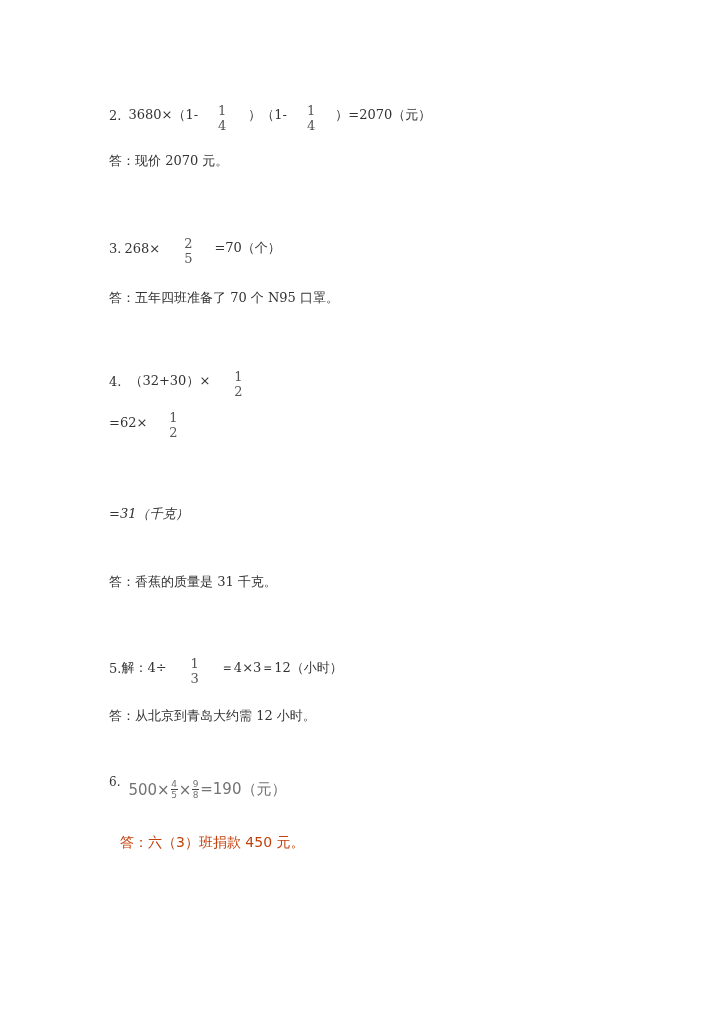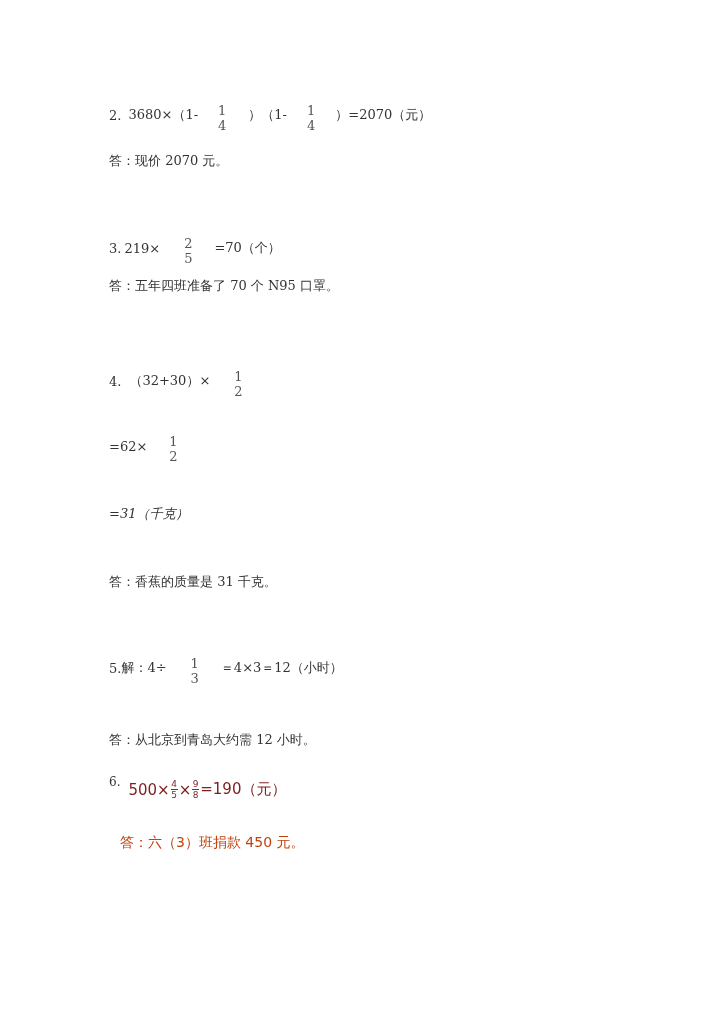--- a/index.html
+++ b/index.html
@@ -2,21 +2,21 @@
 <html><head>
   <meta charset="utf-8">
   <style>
     html, body { margin: 0; padding: 0; background: #ffffff; }
     body { width: 720px; height: 1018px; position: relative; overflow: hidden;
            font-family: "DejaVu Serif", "Liberation Serif", serif; color: #333; }
     .line { position: absolute; left: 109px; font-size: 13px; white-space: nowrap; display: flex; align-items: center; }
     .frac { display: inline-flex; flex-direction: column; align-items: center; font-size: 13px; line-height: 15px; color: #555; }
     .gap { display: inline-block; }
     .sans { font-family: "DejaVu Sans", "Liberation Sans", sans-serif; }
-    .img-eq { font-family: "DejaVu Sans", "Liberation Sans", sans-serif; font-size: 15px; color: #7f1d1d; display:flex; align-items:center; }
+    .img-eq { font-family: "DejaVu Sans", "Liberation Sans", sans-serif; font-size: 15px; color: #737373; display:flex; align-items:center; }
     .sfrac { display: inline-flex; flex-direction: column; align-items: center; font-size: 9px; line-height: 10px; margin: 0 1px; }
     .sfrac .bar { width: 7px; height: 1px; background: #444; }
   </style>
 </head>
 <body>
 
 <div class="line" style="top:97px;">
   <span>2.</span>
   <span style="margin-left:7px;">3680×（1-</span>
   <span class="gap" style="width:20px;"></span>
@@ -31,41 +31,41 @@
     <span>1</span>
     <span>4</span>
   </span>
   <span class="gap" style="width:20px;"></span>
   <span>）=2070（元）</span>
 </div>
 <div class="line" style="top:152px;">答：现价 2070 元。</div>
 
 <div class="line" style="top:230px;">
   <span>3.</span>
-  <span style="margin-left:3px;">219×</span>
+  <span style="margin-left:3px;">268×</span>
   <span class="gap" style="width:24px;"></span>
   <span class="frac" style="margin-top:6px;">
     <span>2</span>
     <span>5</span>
   </span>
   <span class="gap" style="width:22px;"></span>
   <span>=70（个）</span>
 </div>
-<div class="line" style="top:277px;">答：五年四班准备了 70 个 N95 口罩。</div>
+<div class="line" style="top:289px;">答：五年四班准备了 70 个 N95 口罩。</div>
 
 <div class="line" style="top:363px;">
   <span>4.</span>
   <span style="margin-left:8px;">（32+30）×</span>
   <span class="gap" style="width:24px;"></span>
   <span class="frac" style="margin-top:6px;">
     <span>1</span>
     <span>2</span>
   </span>
 </div>
-<div class="line" style="top:428px;align-items:center;">
+<div class="line" style="top:404px;align-items:center;">
   <span>=62×</span>
   <span class="gap" style="width:22px;"></span>
   <span class="frac" style="margin-top:6px;">
     <span>1</span>
     <span>2</span>
   </span>
 </div>
 <div class="line" style="top:505px;font-style:italic;">=31（千克）</div>
 <div class="line" style="top:573px;">答：香蕉的质量是 31 千克。</div>
 
@@ -73,21 +73,21 @@
   <span>5.</span>
   <span style="margin-left:0;">解：4÷</span>
   <span class="gap" style="width:24px;"></span>
   <span class="frac" style="margin-top:6px;">
     <span>1</span>
     <span>3</span>
   </span>
   <span class="gap" style="width:22px;"></span>
   <span>＝4×3＝12（小时）</span>
 </div>
-<div class="line" style="top:707px;margin-top:24px;">答：从北京到青岛大约需 12 小时。</div>
+<div class="line" style="top:707px;">答：从北京到青岛大约需 12 小时。</div>
 
 <div class="line" style="top:775px; align-items:flex-start;">
   <span style="font-size:12px;">6.</span>
   <span class="img-eq" style="margin-left:8px; margin-top:4px;">
     <span>500×</span>
     <span class="sfrac">
       <span>4</span>
       <span class="bar"></span>
       <span>5</span>
     </span>

